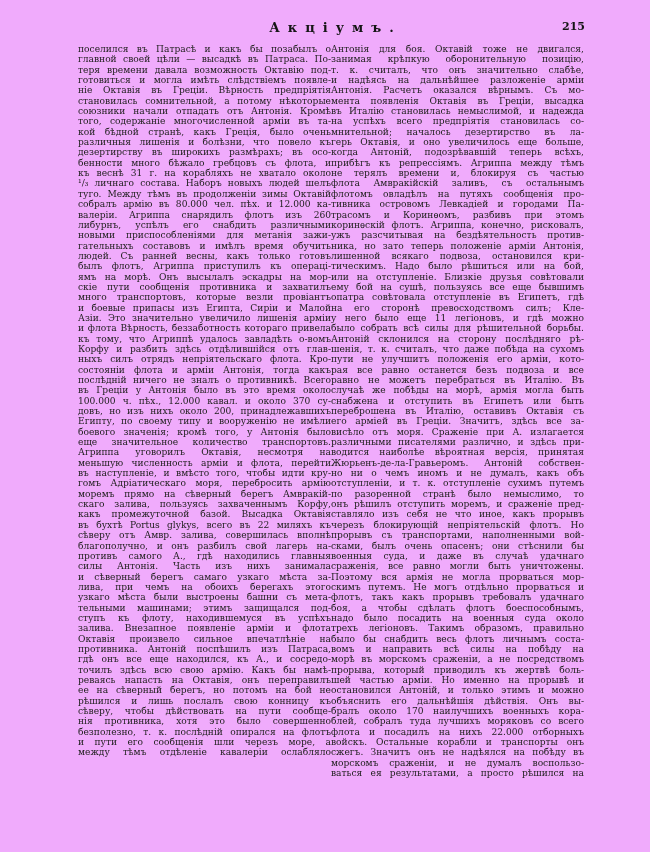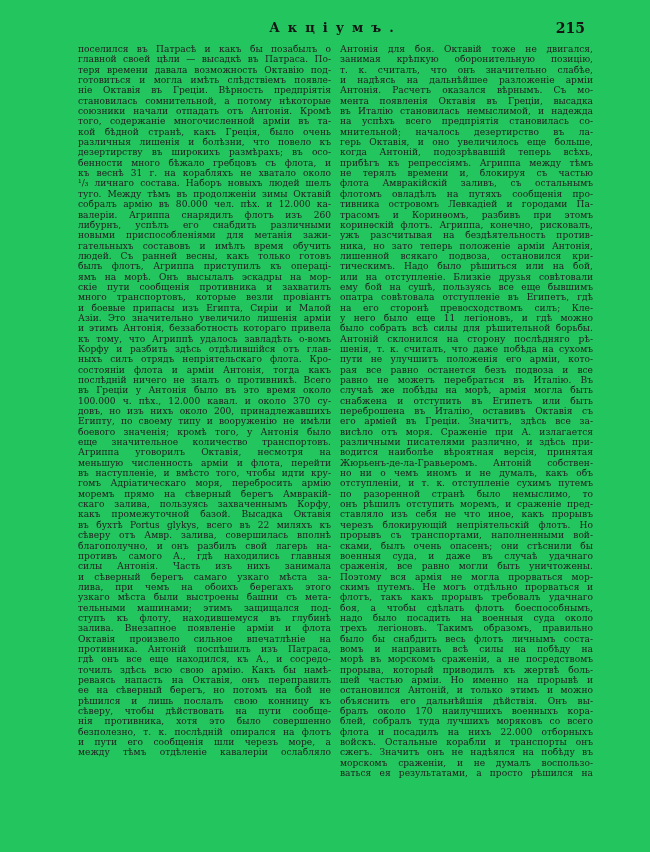--- a/index.html
+++ b/index.html
@@ -4,21 +4,21 @@
 <style>
   html, body {
     margin: 0;
     padding: 0;
     background: #ffffff;
   }
   .page {
     position: relative;
     width: 650px;
     height: 852px;
-    background: #22c55e;
+    background: #f0abfc;
     font-family: "DejaVu Serif", serif;
     color: #1e1e1e;
     box-sizing: border-box;
     padding: 20px 57px 0 78px;
     overflow: hidden;
   }
   .header {
     position: relative;
     height: 18px;
     margin-bottom: 6px;
@@ -32,26 +32,25 @@
     font-size: 13px;
     letter-spacing: 8px;
     color: #151515;
     white-space: nowrap;
   }
   .page-number {
     position: absolute;
     right: 8px;
     top: 0;
     font-weight: bold;
-    font-size: 14px;
+    font-size: 11px;
     color: #151515;
   }
   .columns {
     display: flex;
-    gap: 9px;
     margin-top: 3px;
   }
   .col {
     width: 253px;
     flex: 0 0 253px;
   }
   .line {
     font-size: 9.1px;
     line-height: 10.35px;
     height: 10.35px;
@@ -92,21 +91,21 @@
         <div class="line">либурнъ, успѣлъ его снабдить различными</div>
         <div class="line">новыми приспособленіями для метанія зажи-</div>
         <div class="line">гательныхъ составовъ и имѣлъ время обучить</div>
         <div class="line">людей. Съ ранней весны, какъ только готовъ</div>
         <div class="line">былъ флотъ, Агриппа приступилъ къ операці-</div>
         <div class="line">ямъ на морѣ. Онъ высылалъ эскадры на мор-</div>
         <div class="line">скіе пути сообщенія противника и захватилъ</div>
         <div class="line">много транспортовъ, которые везли провіантъ</div>
         <div class="line">и боевые припасы изъ Египта, Сиріи и Малой</div>
         <div class="line">Азіи. Это значительно увеличило лишенія арміи</div>
-        <div class="line">и этимъ Антонія, беззаботность котораго привела</div>
+        <div class="line">и флота Вѣрность, беззаботность котораго привела</div>
         <div class="line">къ тому, что Агриппѣ удалось завладѣть о-вомъ</div>
         <div class="line">Корфу и разбить здѣсь отдѣлившійся отъ глав-</div>
         <div class="line">ныхъ силъ отрядъ непріятельскаго флота. Кро-</div>
         <div class="line">состояніи флота и арміи Антонія, тогда какъ</div>
         <div class="line">послѣдній ничего не зналъ о противникѣ. Всего</div>
         <div class="line">въ Греціи у Антонія было въ это время около</div>
         <div class="line">100.000 ч. пѣх., 12.000 кавал. и около 370 су-</div>
         <div class="line">довъ, но изъ нихъ около 200, принадлежавшихъ</div>
         <div class="line">Египту, по своему типу и вооруженію не имѣли</div>
         <div class="line">боевого значенія; кромѣ того, у Антонія было</div>
@@ -120,21 +119,21 @@
         <div class="line">какъ промежуточной базой. Высадка Октавія</div>
         <div class="line">въ бухтѣ Portus glykys, всего въ 22 миляхъ къ</div>
         <div class="line">сѣверу отъ Амвр. залива, совершилась вполнѣ</div>
         <div class="line">благополучно, и онъ разбилъ свой лагерь на-</div>
         <div class="line">противъ самого А., гдѣ находились главныя</div>
         <div class="line">силы Антонія. Часть изъ нихъ занимала</div>
         <div class="line">и сѣверный берегъ самаго узкаго мѣста за-</div>
         <div class="line">лива, при чемъ на обоихъ берегахъ этого</div>
         <div class="line">узкаго мѣста были выстроены башни съ мета-</div>
         <div class="line">тельными машинами; этимъ защищался под-</div>
-        <div class="line">ступъ къ флоту, находившемуся въ глубинѣ</div>
+        <div class="line">ступъ къ флоту, находившемуся въ успѣхъ</div>
         <div class="line">залива. Внезапное появленіе арміи и флота</div>
         <div class="line">Октавія произвело сильное впечатлѣніе на</div>
         <div class="line">противника. Антоній поспѣшилъ изъ Патраса,</div>
         <div class="line">гдѣ онъ все еще находился, къ А., и сосредо-</div>
         <div class="line">точилъ здѣсь всю свою армію. Какъ бы намѣ-</div>
         <div class="line">реваясь напасть на Октавія, онъ переправилъ</div>
         <div class="line">ее на сѣверный берегъ, но потомъ на бой не</div>
         <div class="line">рѣшился и лишь послалъ свою конницу къ</div>
         <div class="line">сѣверу, чтобы дѣйствовать на пути сообще-</div>
         <div class="line">нія противника, хотя это было совершенно</div>

